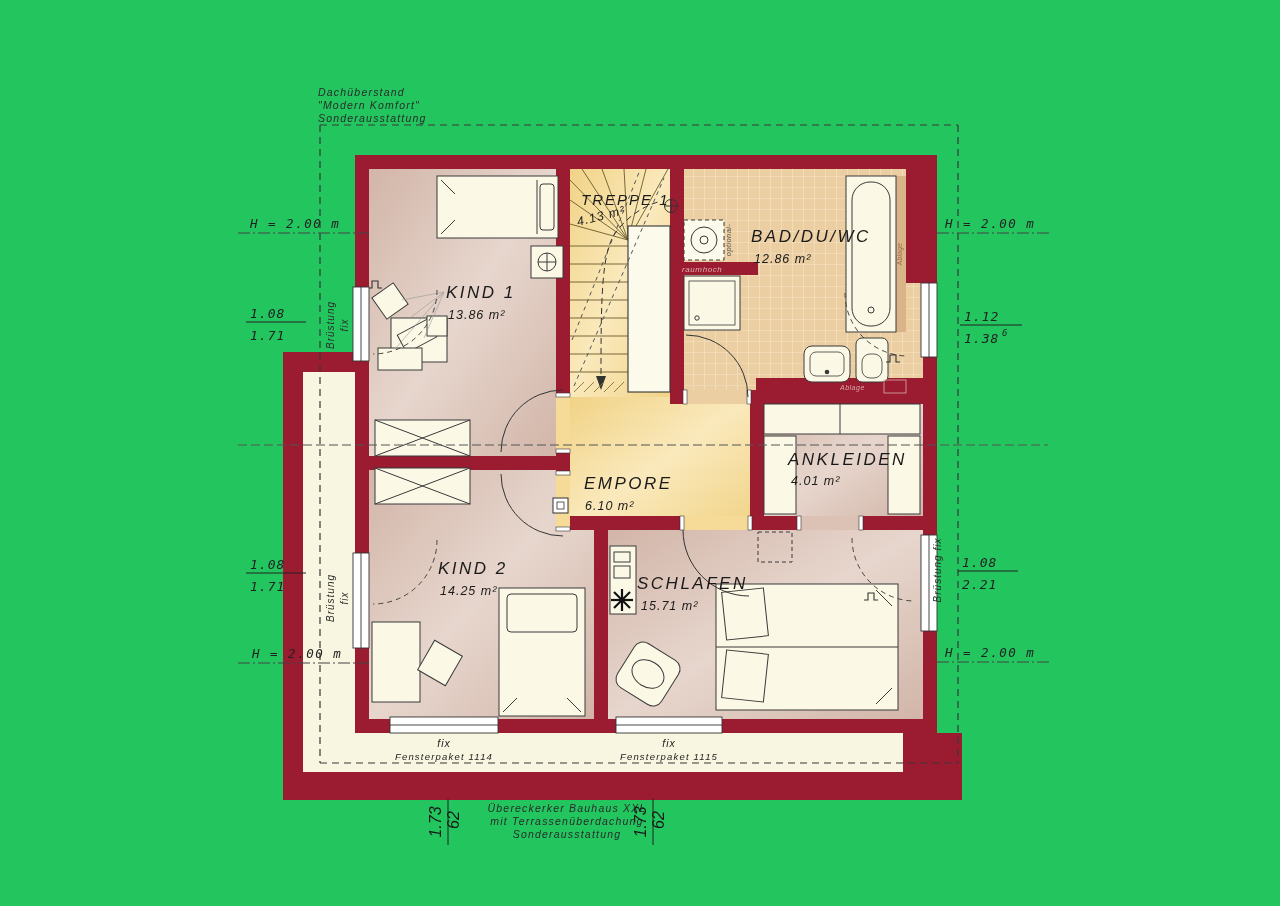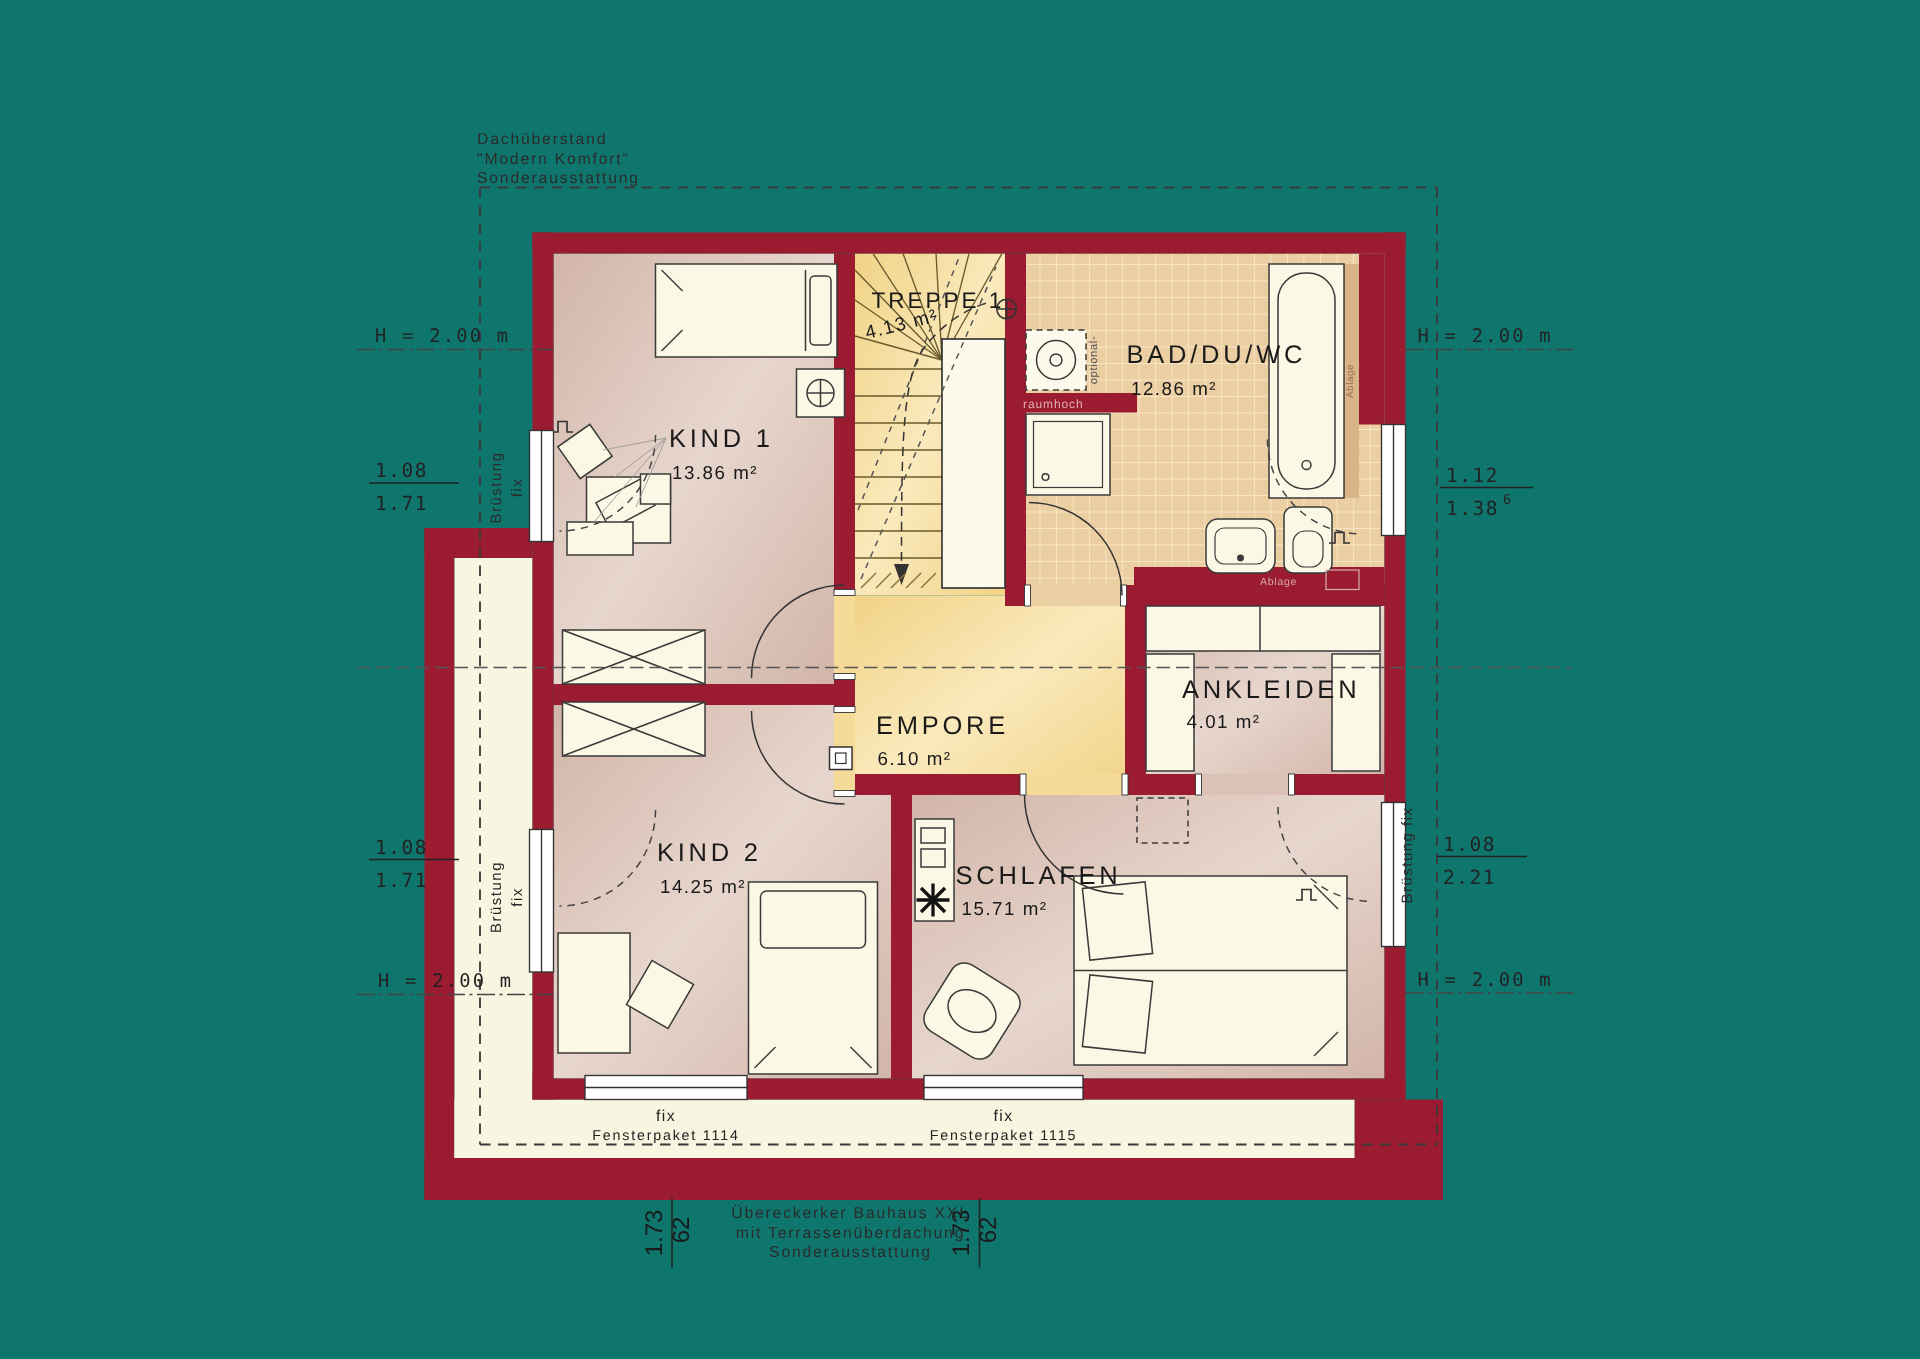--- a/index.html
+++ b/index.html
@@ -1,17 +1,17 @@
 <!DOCTYPE html>
 <html><head>
 <meta charset="utf-8">
 <style>
   html,body{margin:0;padding:0;background:#ffffff;}
-  .canvas{position:relative;width:1280px;height:906px;background:#0f766e;overflow:hidden;
-          font-family:"Liberation Sans",sans-serif;}
+  .canvas{position:relative;width:1280px;height:906px;background:#22c55e;overflow:hidden;
+          font-family:"Liberation Sans",sans-serif;font-style:italic;}
   svg{display:block}
   text{fill:#1a1a1a;font-family:"Liberation Sans",sans-serif;}
   .room-name{font-size:17px;letter-spacing:2.5px;}
   .room-name-sm{font-size:15px;letter-spacing:2px;}
   .room-area{font-size:12.5px;letter-spacing:1px;}
   .dim{font-family:"DejaVu Sans Mono",monospace;font-size:13px;letter-spacing:1px;fill:#222;}
   .dim-sup{font-family:"DejaVu Sans Mono",monospace;font-size:9px;fill:#222;}
   .hline{font-family:"DejaVu Sans Mono",monospace;font-size:12.5px;letter-spacing:1.5px;fill:#222;}
   .note{font-size:10.5px;letter-spacing:1.2px;fill:#2b2b2b;}
   .vnote{font-size:10px;letter-spacing:1px;fill:#2b2b2b;}

